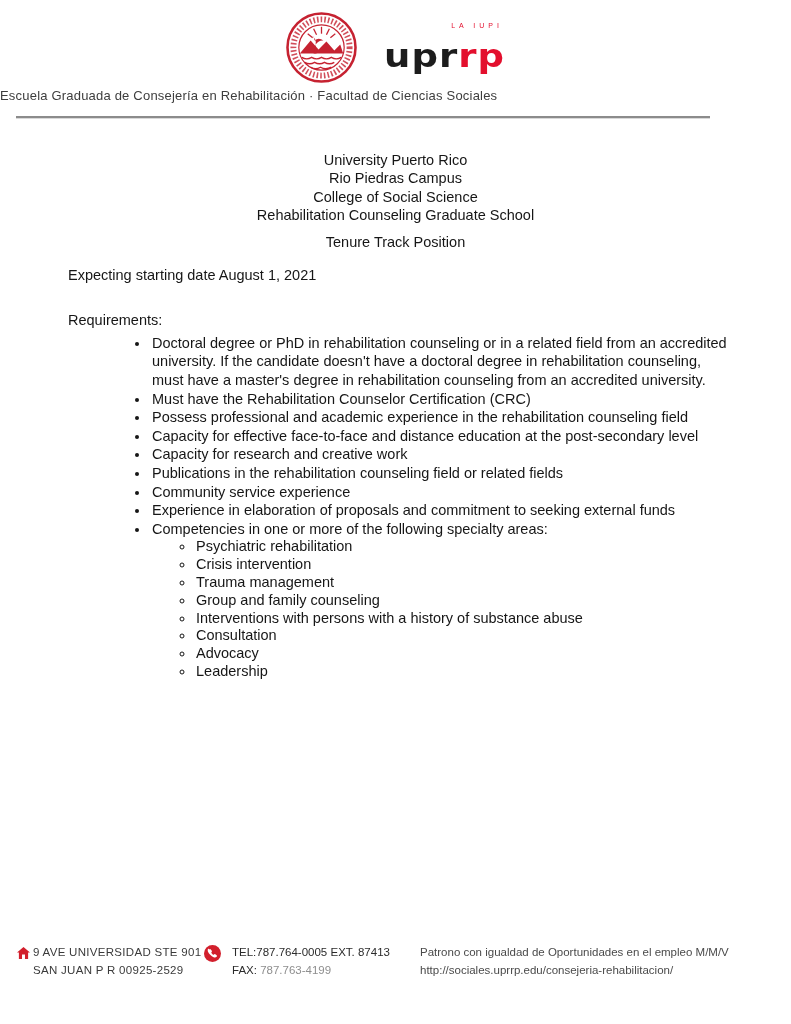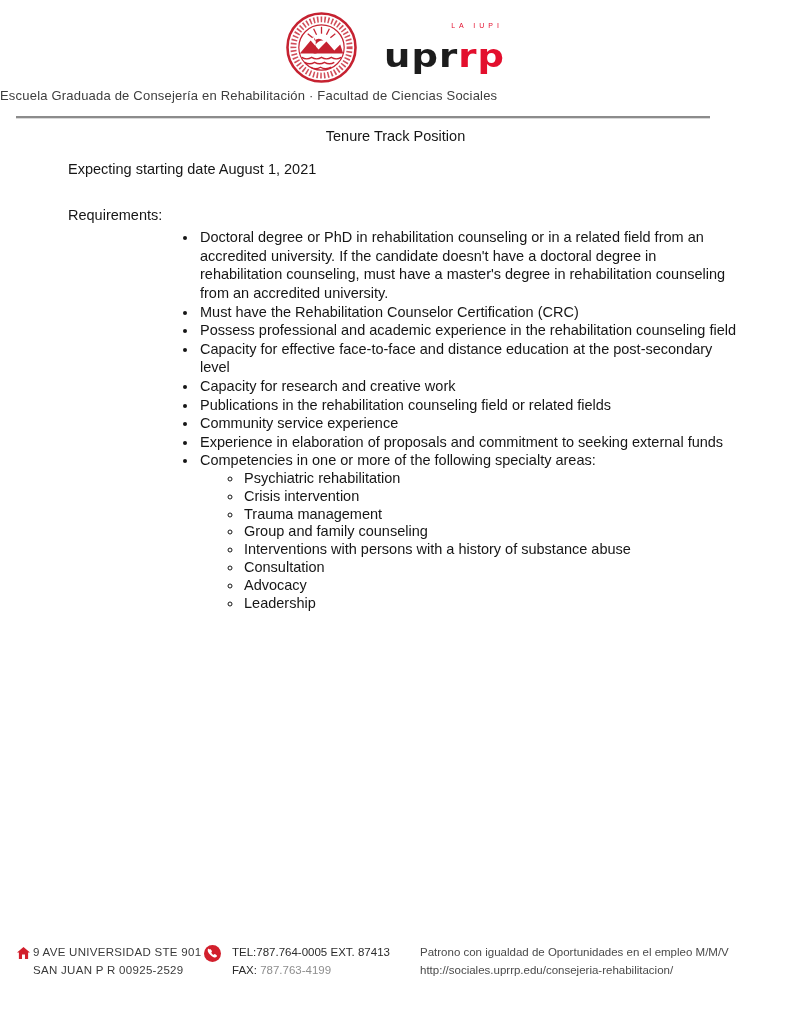--- a/index.html
+++ b/index.html
@@ -40,21 +40,21 @@
   
   .doc { font-size:14.5px; line-height:18.4px; color:#161616; }
   .title-block { margin-top:32px; text-align:center; }
   .position-title { margin-top:8px; text-align:center; }
   .start-date { margin-top:15px; margin-left:68px; }
   .req-label { margin-top:27px; margin-left:68px; }
   ul.req-list {
     margin-top:4px; margin-left:0; padding-left:150px;
     list-style-type:disc; width:740px;
   }
-  ul.req-list > li { padding-left:2px; max-width:584px; line-height:18.6px;margin-left:48px; }
+  ul.req-list > li { padding-left:2px; max-width:584px; line-height:18.6px; }
   ul.sub-list {
     margin-top:0; padding-left:43px; list-style-type:circle;
   }
   ul.sub-list > li { padding-left:1px; line-height:17.8px; }
 
   
   .footer { position:absolute; left:0; top:943px; width:791px; font-size:11.5px; line-height:18px; }
   .footer-col { position:absolute; top:0; }
   .col-address { left:33px; color:#3a3a3a; letter-spacing:0.3px; }
   .col-phone { left:232px; }
@@ -98,20 +98,26 @@
       </span>
     </div>
   </div>
 
   <div class="school-line">Escuela Graduada de Consejería en Rehabilitación · Facultad de Ciencias Sociales</div>
 
   <hr class="header-divider">
 
   <div class="doc">
 
+    <div class="title-block">
+      <div>University Puerto Rico</div>
+      <div>Rio Piedras Campus</div>
+      <div>College of Social Science</div>
+      <div>Rehabilitation Counseling Graduate School</div>
+    </div>
 
     <div class="position-title">Tenure Track Position</div>
 
     <div class="start-date">Expecting starting date August 1, 2021</div>
 
     <div class="req-label">Requirements:</div>
 
     <ul class="req-list">
       <li>Doctoral degree or PhD in rehabilitation counseling or in a related field from an accredited university. If the candidate doesn't have a doctoral degree in rehabilitation counseling, must have a master's degree in rehabilitation counseling from an accredited university.</li>
       <li>Must have the Rehabilitation Counselor Certification (CRC)</li>

